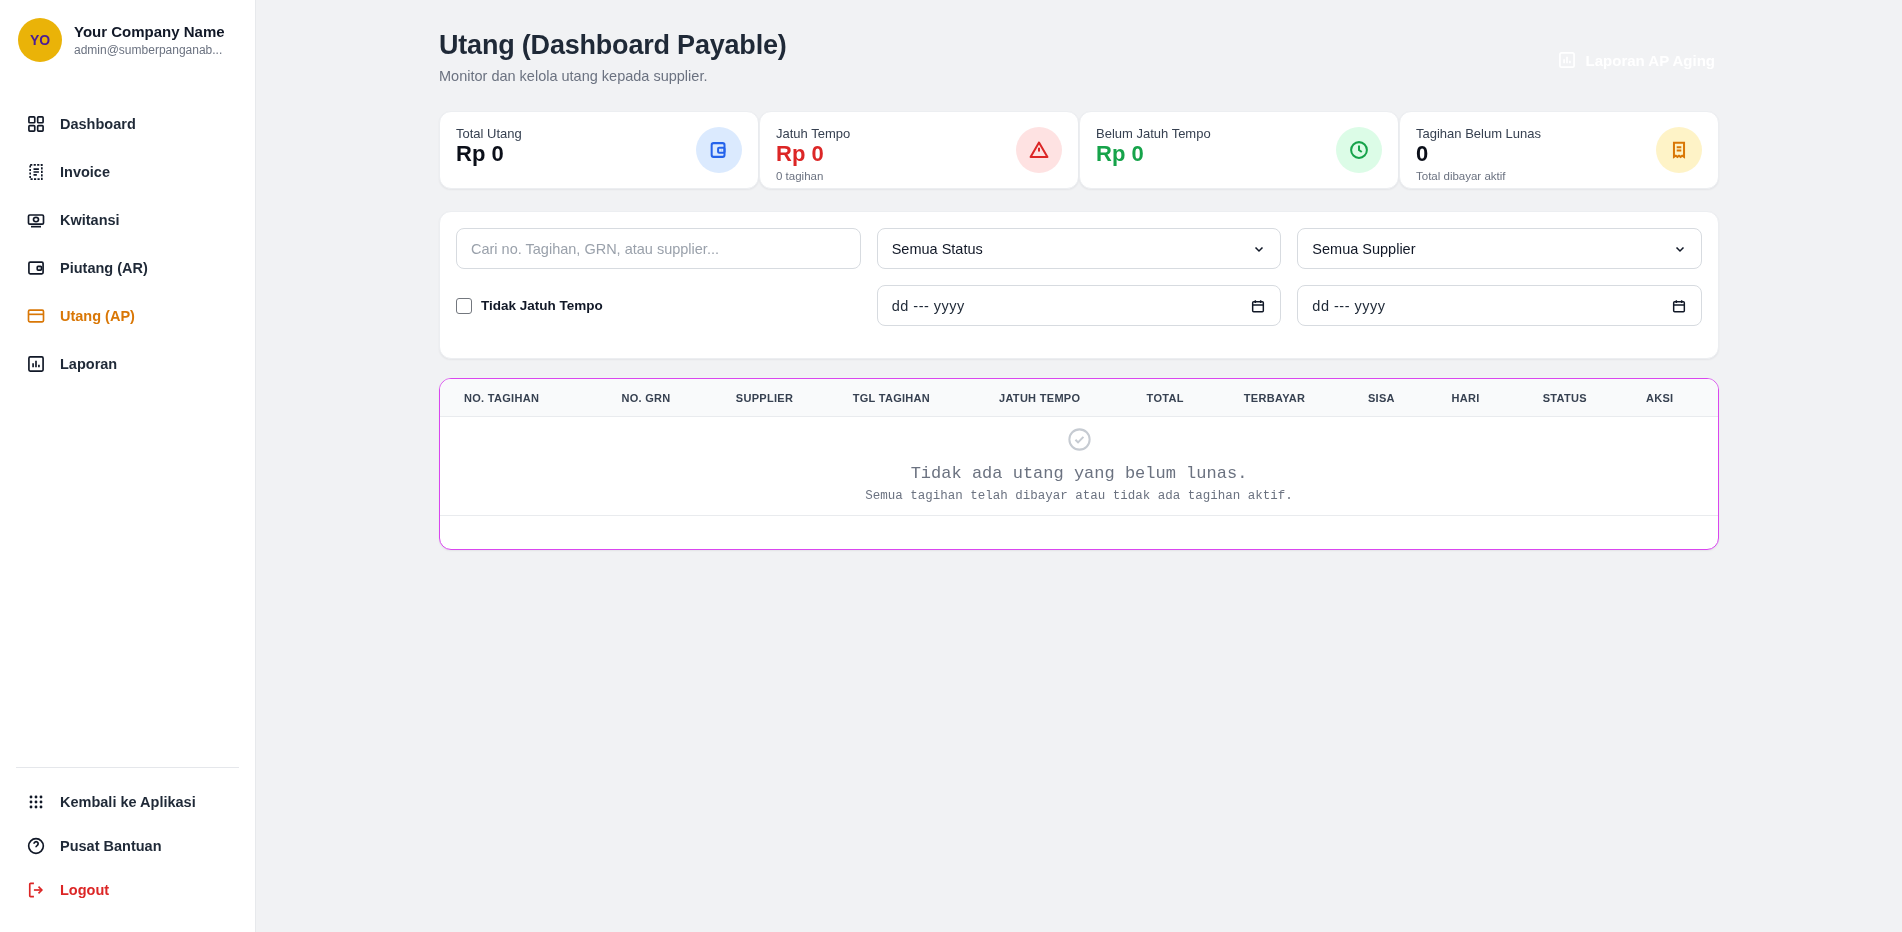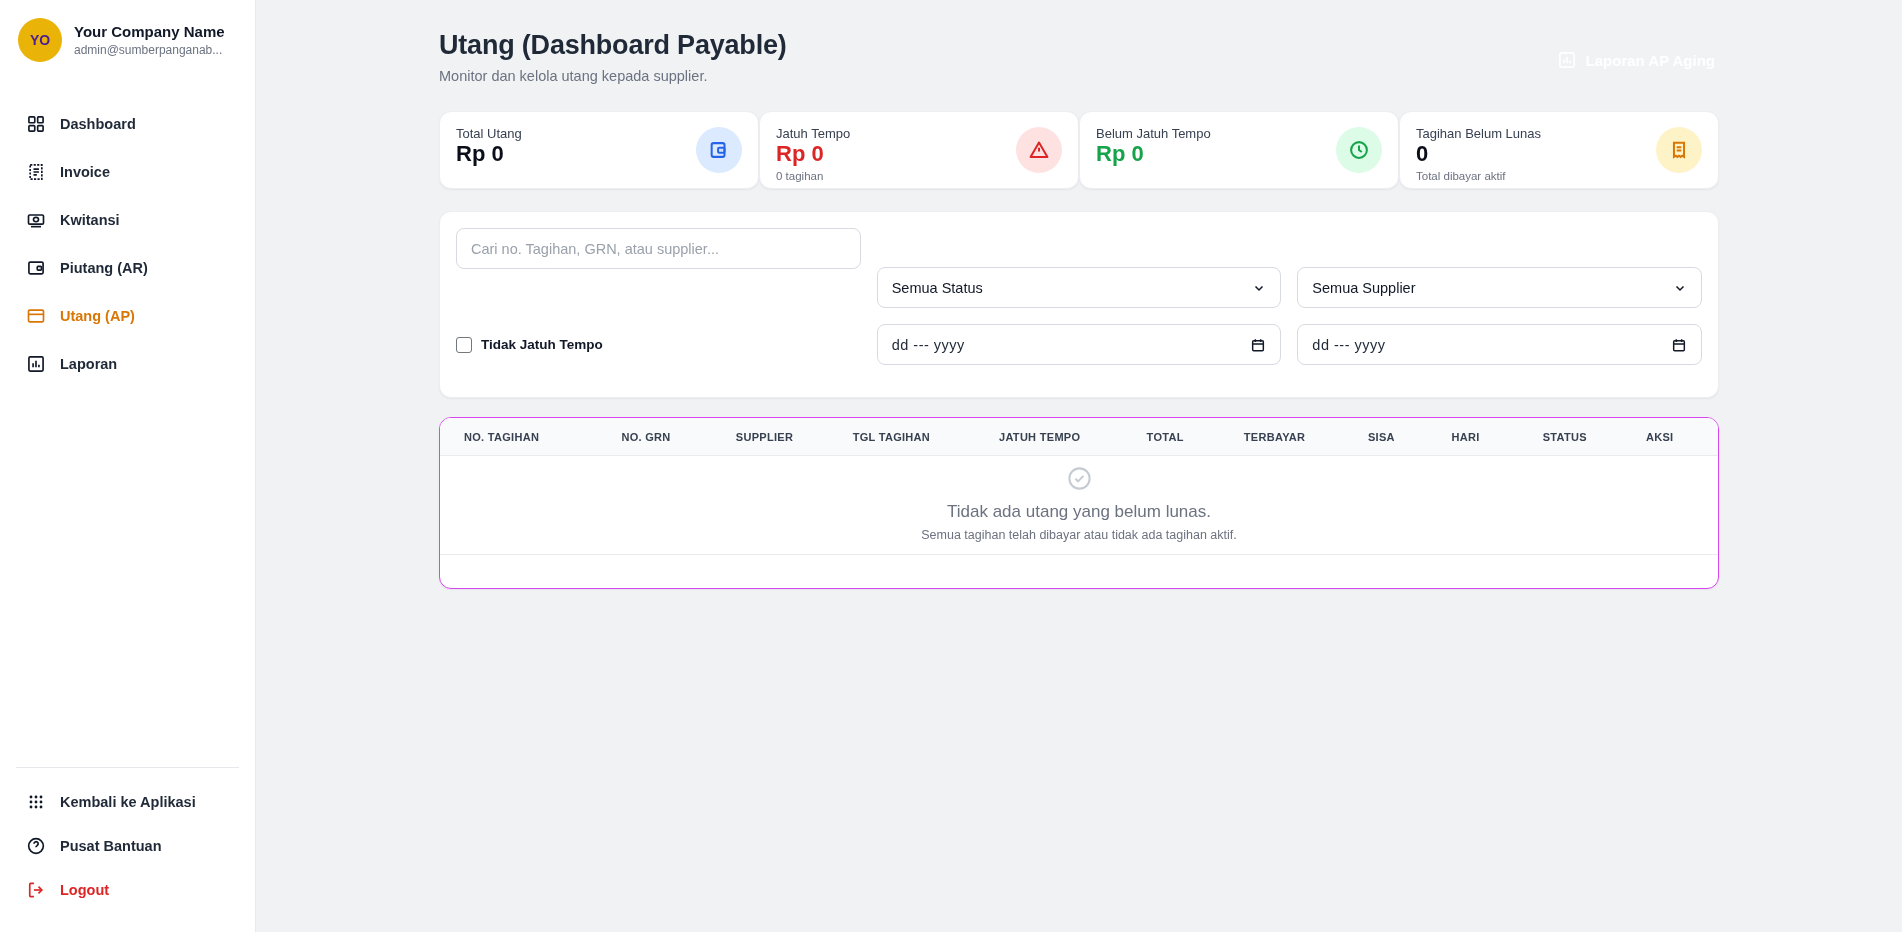--- a/index.html
+++ b/index.html
@@ -84,21 +84,21 @@
     box-shadow:0 1px 2px rgba(16,24,40,0.06); border:1px solid #eceef1;
     display:grid; grid-template-columns:repeat(3,1fr); gap:16px;
   }
   .field {
     height:41px; border:1px solid #d7dbe0; border-radius:8px;
     display:flex; align-items:center; padding:0 14px;
     background:#ffffff; font-size:14.5px; color:#111827;
   }
   input.field { width:100%; font-family:inherit; outline:none; }
   input.field::placeholder { color:#9aa1ab; }
-  .select-field { justify-content:space-between; cursor:pointer;margin-top:39px; }
+  .select-field { justify-content:space-between; cursor:pointer; }
   .select-field .chev { color:#111827; }
   .date-field { justify-content:space-between; cursor:text; color:#1f2937; letter-spacing:0.5px; }
   .date-field .cal { color:#111827; }
   .checkbox-row { display:flex; align-items:center; gap:9px; height:41px; }
   .checkbox-box {
     width:16px; height:16px; border:1.6px solid #73777e; border-radius:3px;
     background:#ffffff; cursor:pointer; flex:0 0 auto;
   }
   .checkbox-label { font-size:13.5px; font-weight:700; color:#111827; }
 
@@ -110,21 +110,21 @@
   .thead {
     display:grid;
     grid-template-columns:12.8% 9.3% 9.5% 11.9% 12% 7.9% 10.1% 6.8% 7.4% 8.4% 3.9%;
     padding:0 24px; height:38px; align-items:center;
     background:#f9fafb; border-bottom:1px solid #e9ebee;
   }
   .th {
     font-size:11px; font-weight:700; color:#374151;
     text-transform:uppercase; letter-spacing:0.3px; white-space:nowrap;
   }
-  .empty-state { padding:7px 0 12px 0; text-align:center; }
+  .empty-state { padding:7px 0 12px 0; text-align:center;font-family:Liberation Mono, monospace; }
   .empty-icon { display:inline-flex; color:#c6cbd2; margin-top:2px; }
   .empty-title { font-size:17px; color:#6b7280; margin-top:6px; }
   .empty-sub { font-size:12.5px; color:#6b7280; margin-top:6px; }
   .table-footer { border-top:1px solid #e9ebee; height:34px; }
 </style>
 </head>
 <body>
 
 <aside class="sidebar">
 

